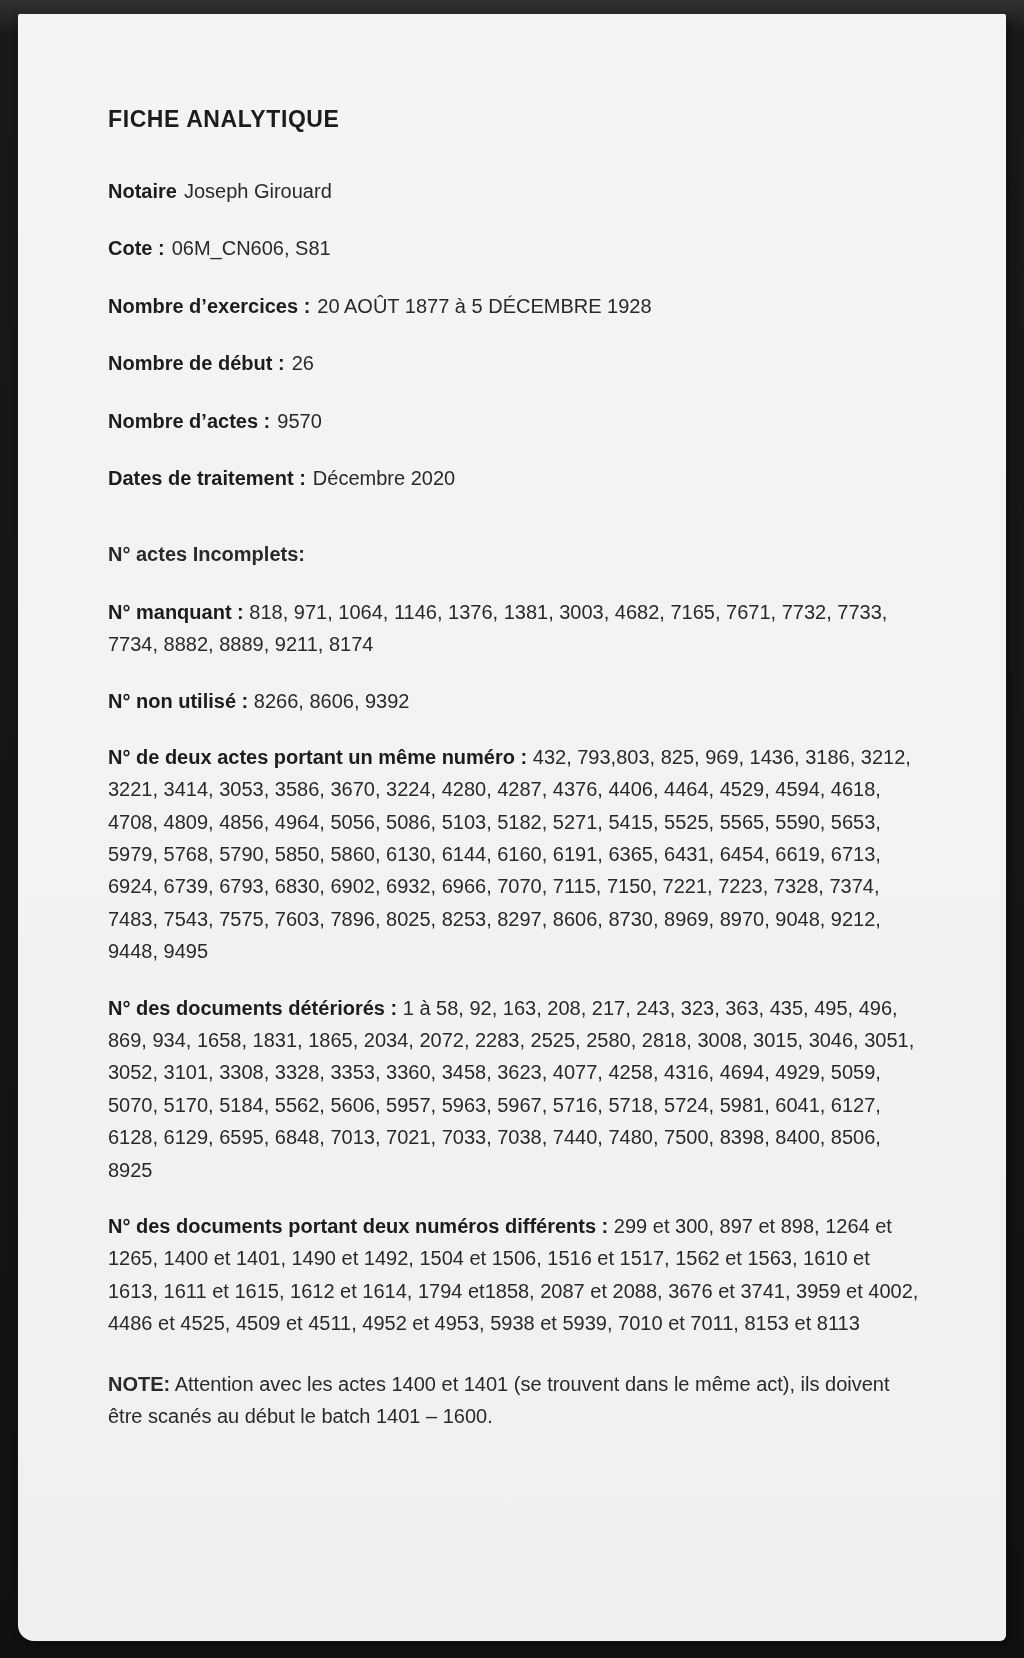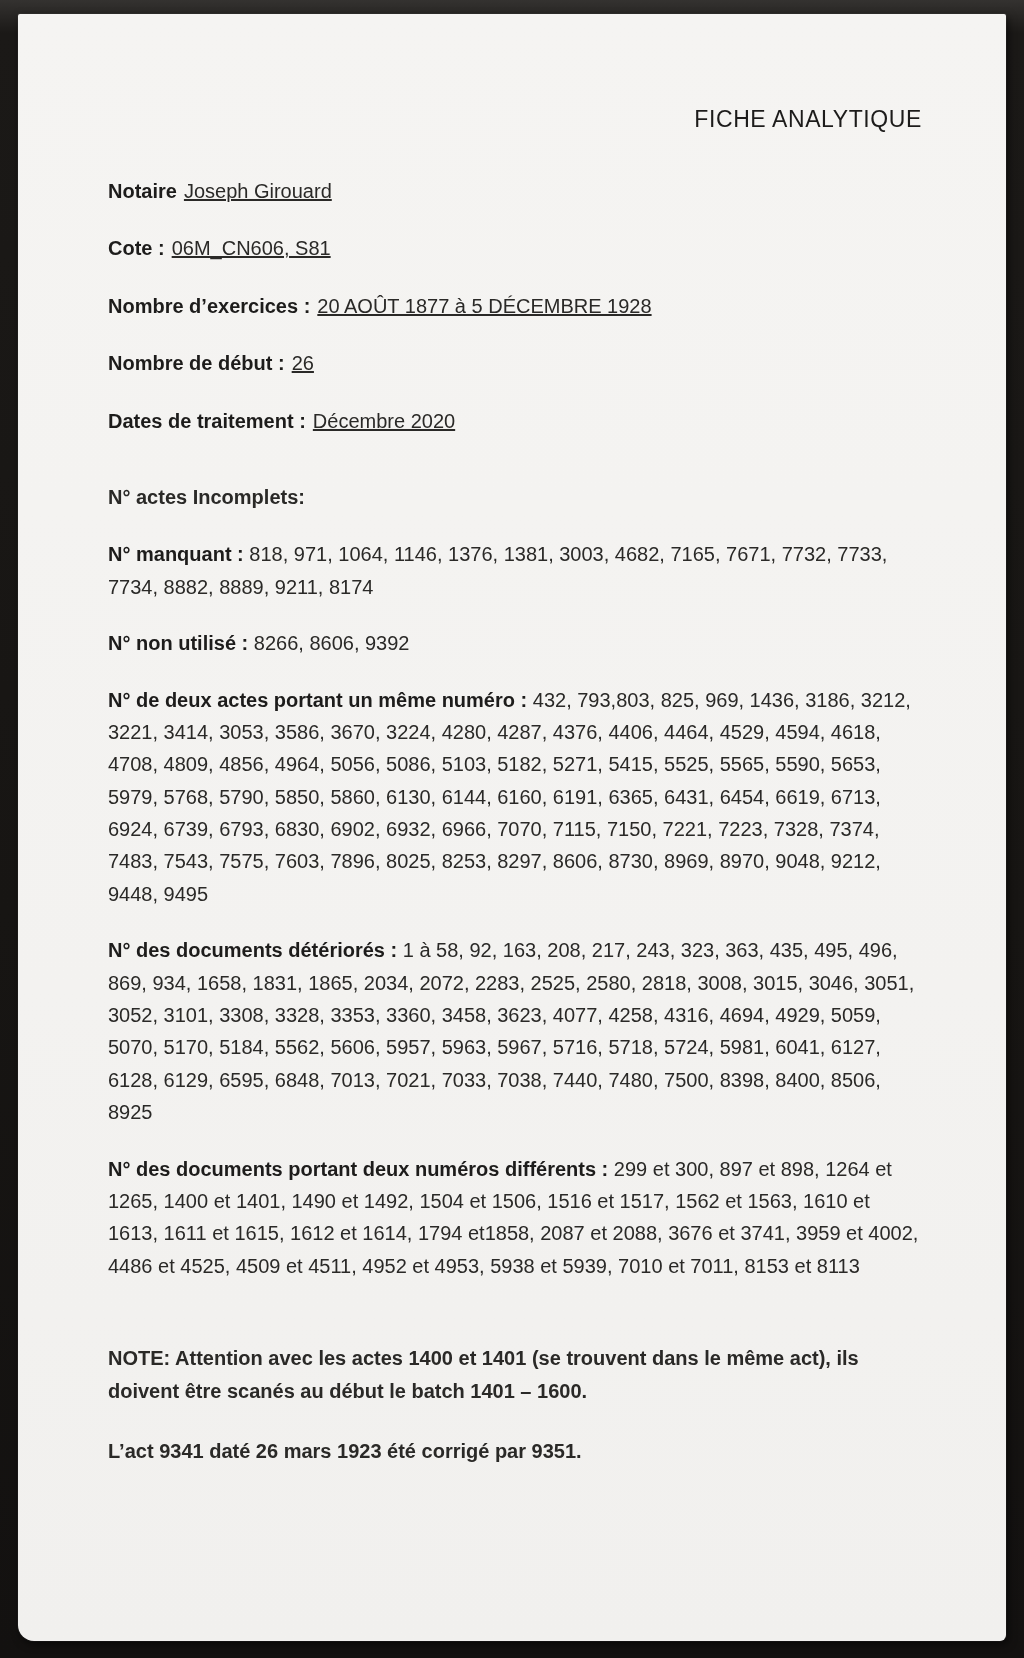--- a/index.html
+++ b/index.html
@@ -22,86 +22,84 @@
     height: 1627px;
     background: linear-gradient(180deg, #f5f4f2 0%, #f3f2f0 60%, #f1f0ee 100%);
     border-radius: 2px 2px 6px 16px;
     box-shadow: 0 0 0 1px rgba(255,255,255,0.04), 2px 3px 8px rgba(0,0,0,0.6);
     box-sizing: border-box;
     padding: 92px 84px 0 90px;
     color: #242322;
   }
   .title {
     font-size: 23px;
-    font-weight: normal;
-    text-align: right;
+    font-weight: bold;
+    text-align: left;
     letter-spacing: 0.6px;
     margin: 0 0 42px 0;
     color: #1d1c1b;
   }
   p {
     margin: 0;
     font-size: 20px;
     line-height: 1.62;
     color: #2a2927;
   }
   .field {
     margin-bottom: 25px;
   }
   .field b, .sec b {
     color: #1d1c1b;
   }
   .field .val {
     margin-left: 7px;
-    text-decoration: underline;
   }
   .heading-only {
     margin-bottom: 25px;
     margin-top: 44px;
   }
   .sec {
     margin-bottom: 24px;
   }
   .notes {
-    margin-top: 60px;
-    font-weight: bold;
+    margin-top: 28px;
   }
   .note-par {
     margin-bottom: 28px;
   }
 </style>
 </head>
 <body>
 
 <div class="paper">
 
   <h1 class="title">FICHE ANALYTIQUE</h1>
 
   <p class="field"><b>Notaire</b><span class="val">Joseph Girouard</span></p>
 
   <p class="field"><b>Cote :</b><span class="val">06M_CN606, S81</span></p>
 
   <p class="field"><b>Nombre d’exercices :</b><span class="val">20 AOÛT 1877 à 5 DÉCEMBRE 1928</span></p>
 
   <p class="field"><b>Nombre de début :</b><span class="val">26</span></p>
 
+  <p class="field"><b>Nombre d’actes :</b><span class="val">9570</span></p>
 
 
   <p class="field"><b>Dates de traitement :</b><span class="val">Décembre 2020</span></p>
 
   <p class="heading-only"><b>N° actes Incomplets:</b></p>
 
   <p class="sec"><b>N° manquant :</b> <span>818, 971, 1064, 1146, 1376, 1381, 3003, 4682, 7165, 7671, 7732, 7733, 7734, 8882, 8889, 9211, 8174</span></p>
 
   <p class="sec"><b>N° non utilisé :</b> <span>8266, 8606, 9392</span></p>
 
   <p class="sec"><b>N° de deux actes portant un même numéro :</b> <span>432, 793,803, 825, 969, 1436, 3186, 3212, 3221, 3414, 3053, 3586, 3670, 3224, 4280, 4287, 4376, 4406, 4464, 4529, 4594, 4618, 4708, 4809, 4856, 4964, 5056, 5086, 5103, 5182, 5271, 5415, 5525, 5565, 5590, 5653, 5979, 5768, 5790, 5850, 5860, 6130, 6144, 6160, 6191, 6365, 6431, 6454, 6619, 6713, 6924, 6739, 6793, 6830, 6902, 6932, 6966, 7070, 7115, 7150, 7221, 7223, 7328, 7374, 7483, 7543, 7575, 7603, 7896, 8025, 8253, 8297, 8606, 8730, 8969, 8970, 9048, 9212, 9448, 9495</span></p>
 
   <p class="sec"><b>N° des documents détériorés :</b> <span>1 à 58, 92, 163, 208, 217, 243, 323, 363, 435, 495, 496, 869, 934, 1658, 1831, 1865, 2034, 2072, 2283, 2525, 2580, 2818, 3008, 3015, 3046, 3051, 3052, 3101, 3308, 3328, 3353, 3360, 3458, 3623, 4077, 4258, 4316, 4694, 4929, 5059, 5070, 5170, 5184, 5562, 5606, 5957, 5963, 5967, 5716, 5718, 5724, 5981, 6041, 6127, 6128, 6129, 6595, 6848, 7013, 7021, 7033, 7038, 7440, 7480, 7500, 8398, 8400, 8506, 8925</span></p>
 
   <p class="sec"><b>N°  des documents portant deux numéros différents :</b> <span>299 et 300, 897 et 898, 1264 et 1265, 1400 et 1401, 1490 et 1492, 1504 et 1506, 1516 et 1517, 1562 et 1563, 1610 et 1613, 1611 et 1615, 1612 et 1614, 1794 et1858, 2087 et 2088, 3676 et 3741, 3959 et 4002, 4486 et 4525, 4509 et 4511, 4952 et 4953, 5938 et 5939, 7010 et 7011, 8153 et 8113</span></p>
 
   <div class="notes">
     <p class="note-par"><b>NOTE:</b> <span>Attention avec les actes 1400 et 1401 (se trouvent dans le même act), ils doivent être scanés au début le batch 1401 – 1600.</span></p>
-    <p class="note-par">L’act 9341 daté 26 mars 1923 été corrigé par 9351.</p>
   </div>
 
 </div>
 
 </body></html>

